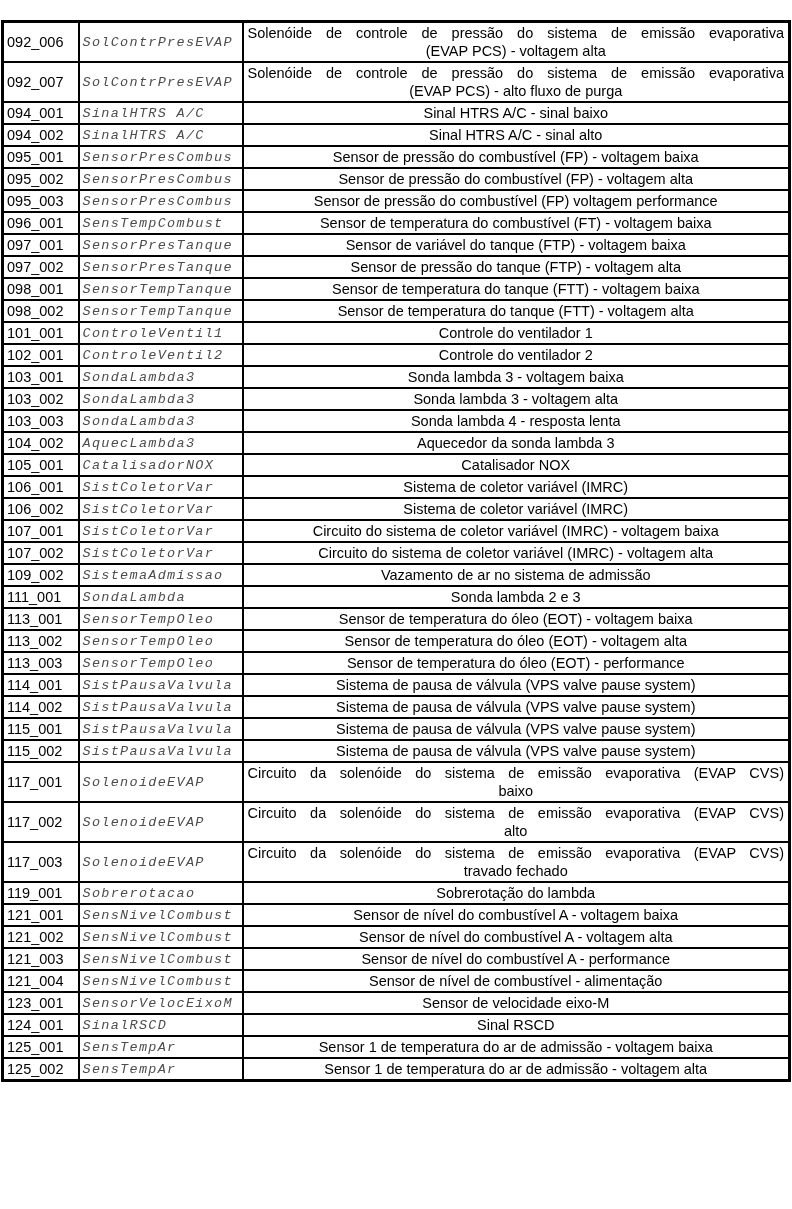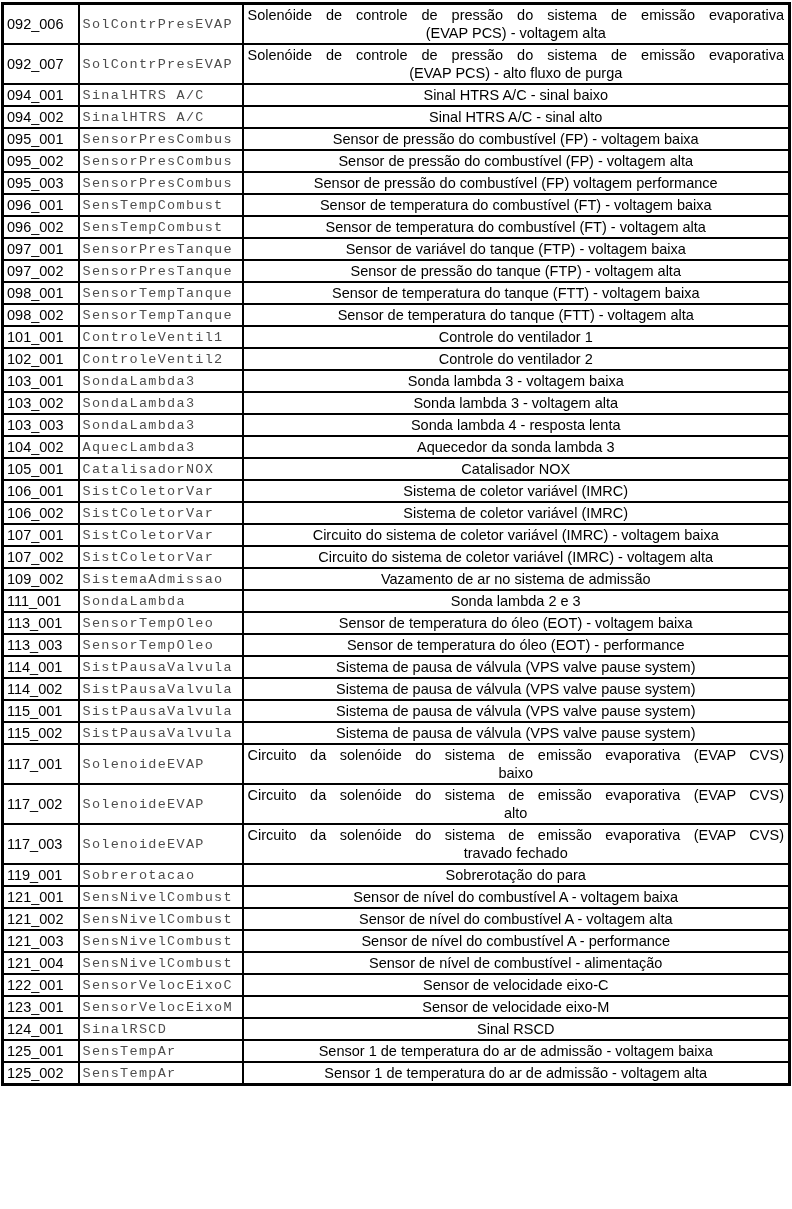--- a/index.html
+++ b/index.html
@@ -5,21 +5,21 @@
   html, body {
     margin: 0;
     padding: 0;
     background: #ffffff;
   }
   .page {
     width: 792px;
     height: 1209px;
     background: #ffffff;
     box-sizing: border-box;
-    padding-top: 2px;
+    padding-top: 20px;
   }
   table.dtc {
     width: 790px;
     margin-left: 1px;
     border-collapse: collapse;
     table-layout: fixed;
     border: 3px solid #000;
     font-family: "Liberation Sans", sans-serif;
   }
   table.dtc td {
@@ -37,20 +37,21 @@
     white-space: nowrap;
   }
   td.identifier-cell {
     width: 164px;
     padding: 0 1px 0 3px;
     font-family: "Liberation Mono", monospace;
     font-size: 13.5px;
     letter-spacing: 1.3px;
     color: #4d4d4d;
     white-space: nowrap;
+    font-style: italic;
   }
   td.description-cell {
     padding: 1px 4px;
     font-size: 14.5px;
     color: #000;
     line-height: 18px;
     margin-left: 32px;
   }
   .description-line {
     text-align: center;
@@ -123,27 +124,20 @@
           </td>
         </tr>
         <tr>
           <td class="code-cell">096_001</td>
           <td class="identifier-cell">SensTempCombust</td>
           <td class="description-cell">
             <div class="description-line">Sensor de temperatura do combustível (FT) - voltagem baixa</div>
           </td>
         </tr>
         <tr>
-          <td class="code-cell">096_002</td>
-          <td class="identifier-cell">SensTempCombust</td>
-          <td class="description-cell">
-            <div class="description-line">Sensor de temperatura do combustível (FT) - voltagem alta</div>
-          </td>
-        </tr>
-        <tr>
           <td class="code-cell">097_001</td>
           <td class="identifier-cell">SensorPresTanque</td>
           <td class="description-cell">
             <div class="description-line">Sensor de variável do tanque (FTP) - voltagem baixa</div>
           </td>
         </tr>
         <tr>
           <td class="code-cell">097_002</td>
           <td class="identifier-cell">SensorPresTanque</td>
           <td class="description-cell">
@@ -256,20 +250,27 @@
           </td>
         </tr>
         <tr>
           <td class="code-cell">113_001</td>
           <td class="identifier-cell">SensorTempOleo</td>
           <td class="description-cell">
             <div class="description-line">Sensor de temperatura do óleo (EOT) - voltagem baixa</div>
           </td>
         </tr>
         <tr>
+          <td class="code-cell">113_002</td>
+          <td class="identifier-cell">SensorTempOleo</td>
+          <td class="description-cell">
+            <div class="description-line">Sensor de temperatura do óleo (EOT) - voltagem alta</div>
+          </td>
+        </tr>
+        <tr>
           <td class="code-cell">113_003</td>
           <td class="identifier-cell">SensorTempOleo</td>
           <td class="description-cell">
             <div class="description-line">Sensor de temperatura do óleo (EOT) - performance</div>
           </td>
         </tr>
         <tr>
           <td class="code-cell">114_001</td>
           <td class="identifier-cell">SistPausaValvula</td>
           <td class="description-cell">
@@ -318,21 +319,21 @@
           <td class="identifier-cell">SolenoideEVAP</td>
           <td class="description-cell">
             <div class="description-line justified">Circuito da solenóide do sistema de emissão evaporativa (EVAP CVS)</div>
             <div class="description-line">travado fechado</div>
           </td>
         </tr>
         <tr>
           <td class="code-cell">119_001</td>
           <td class="identifier-cell">Sobrerotacao</td>
           <td class="description-cell">
-            <div class="description-line">Sobrerotação do para</div>
+            <div class="description-line">Sobrerotação do lambda</div>
           </td>
         </tr>
         <tr>
           <td class="code-cell">121_001</td>
           <td class="identifier-cell">SensNivelCombust</td>
           <td class="description-cell">
             <div class="description-line">Sensor de nível do combustível A - voltagem baixa</div>
           </td>
         </tr>
         <tr>
@@ -347,27 +348,20 @@
           <td class="identifier-cell">SensNivelCombust</td>
           <td class="description-cell">
             <div class="description-line">Sensor de nível do combustível A - performance</div>
           </td>
         </tr>
         <tr>
           <td class="code-cell">121_004</td>
           <td class="identifier-cell">SensNivelCombust</td>
           <td class="description-cell">
             <div class="description-line">Sensor de nível de combustível - alimentação</div>
-          </td>
-        </tr>
-        <tr>
-          <td class="code-cell">122_001</td>
-          <td class="identifier-cell">SensorVelocEixoC</td>
-          <td class="description-cell">
-            <div class="description-line">Sensor de velocidade eixo-C</div>
           </td>
         </tr>
         <tr>
           <td class="code-cell">123_001</td>
           <td class="identifier-cell">SensorVelocEixoM</td>
           <td class="description-cell">
             <div class="description-line">Sensor de velocidade eixo-M</div>
           </td>
         </tr>
         <tr>

